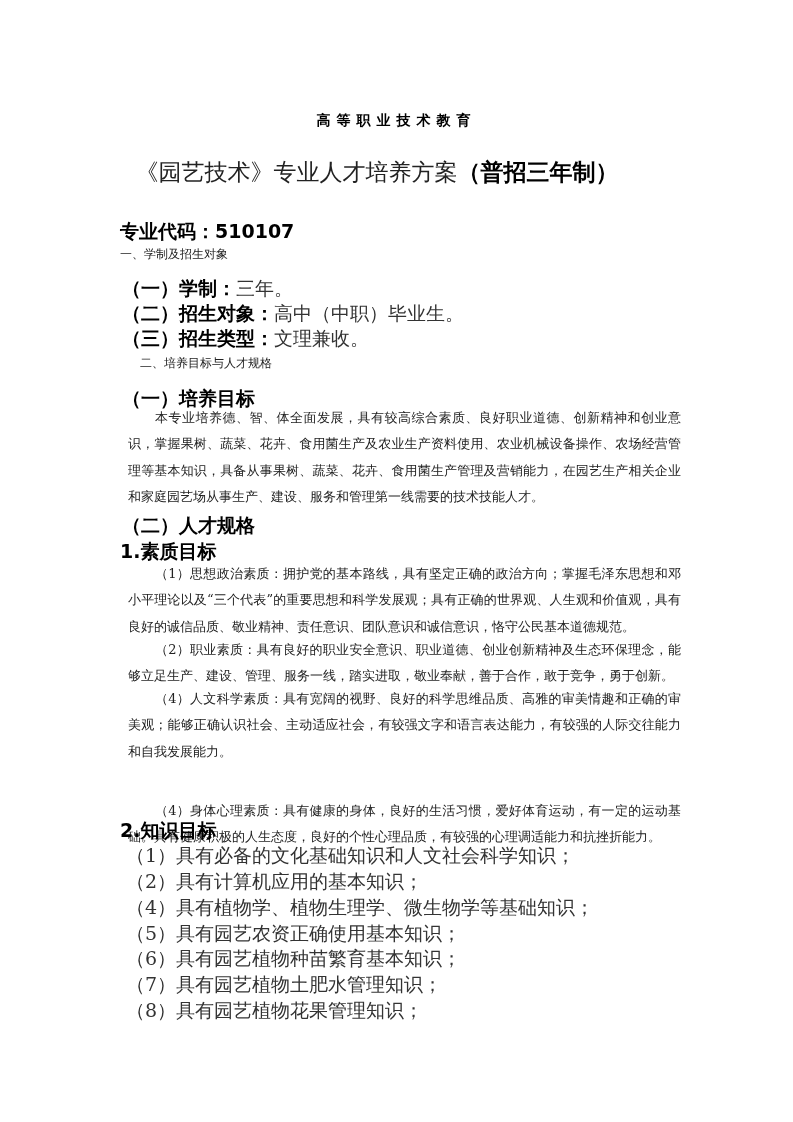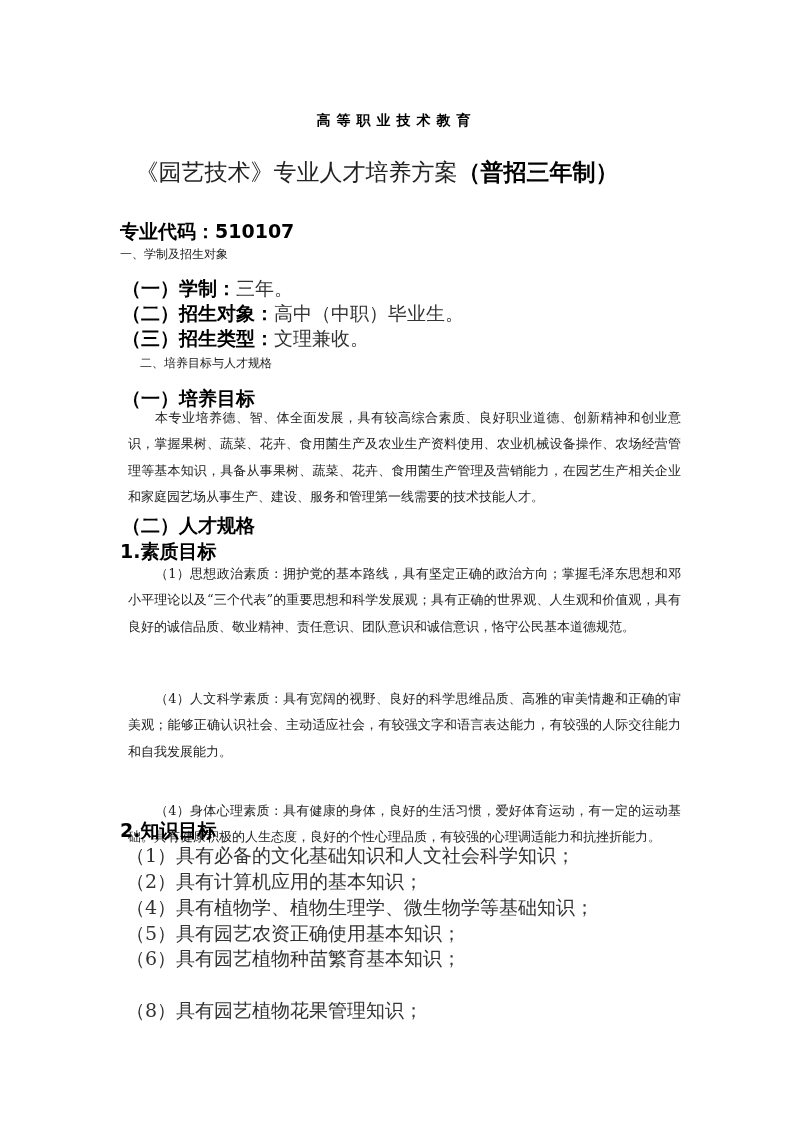--- a/index.html
+++ b/index.html
@@ -37,24 +37,26 @@
 
   <div class="line h1" style="top:355px;margin-left:20px;">二、培养目标与人才规格</div>
 
   <div class="line b" style="top:386px;left:122px;">（一）培养目标</div>
   <div class="p" style="top:405px;">本专业培养德、智、体全面发展，具有较高综合素质、良好职业道德、创新精神和创业意识，掌握果树、蔬菜、花卉、食用菌生产及农业生产资料使用、农业机械设备操作、农场经营管理等基本知识，具备从事果树、蔬菜、花卉、食用菌生产管理及营销能力，在园艺生产相关企业和家庭园艺场从事生产、建设、服务和管理第一线需要的技术技能人才。</div>
 
   <div class="line b" style="top:513px;left:122px;">（二）人才规格</div>
 
   <div class="line b" style="top:539px;">1.素质目标</div>
   <div class="p" style="top:561px;">（1）思想政治素质：拥护党的基本路线，具有坚定正确的政治方向；掌握毛泽东思想和邓小平理论以及“三个代表”的重要思想和科学发展观；具有正确的世界观、人生观和价值观，具有良好的诚信品质、敬业精神、责任意识、团队意识和诚信意识，恪守公民基本道德规范。</div>
+  <div class="p" style="top:637px;">（2）职业素质：具有良好的职业安全意识、职业道德、创业创新精神及生态环保理念，能够立足生产、建设、管理、服务一线，踏实进取，敬业奉献，善于合作，敢于竞争，勇于创新。</div>
   <div class="p" style="top:686px;">（4）人文科学素质：具有宽阔的视野、良好的科学思维品质、高雅的审美情趣和正确的审美观；能够正确认识社会、主动适应社会，有较强文字和语言表达能力，有较强的人际交往能力和自我发展能力。</div>
   <div class="p" style="top:762px;margin-top:36px;">（4）身体心理素质：具有健康的身体，良好的生活习惯，爱好体育运动，有一定的运动基础。具有健康积极的人生态度，良好的个性心理品质，有较强的心理调适能力和抗挫折能力。</div>
 
   <div class="line b" style="top:818px;">2.知识目标</div>
   <div class="line n" style="top:843px;left:126px;">（1）具有必备的文化基础知识和人文社会科学知识；</div>
   <div class="line n" style="top:869px;left:126px;">（2）具有计算机应用的基本知识；</div>
   <div class="line n" style="top:895px;left:126px;">（4）具有植物学、植物生理学、微生物学等基础知识；</div>
   <div class="line n" style="top:921px;left:126px;">（5）具有园艺农资正确使用基本知识；</div>
   <div class="line n" style="top:946px;left:126px;text-align:right;">（6）具有园艺植物种苗繁育基本知识；</div>
+  <div class="line n" style="top:972px;left:126px;">（7）具有园艺植物土肥水管理知识；</div>
   <div class="line n" style="top:998px;left:126px;">（8）具有园艺植物花果管理知识；</div>
 
 </div>
 
 </body></html>

